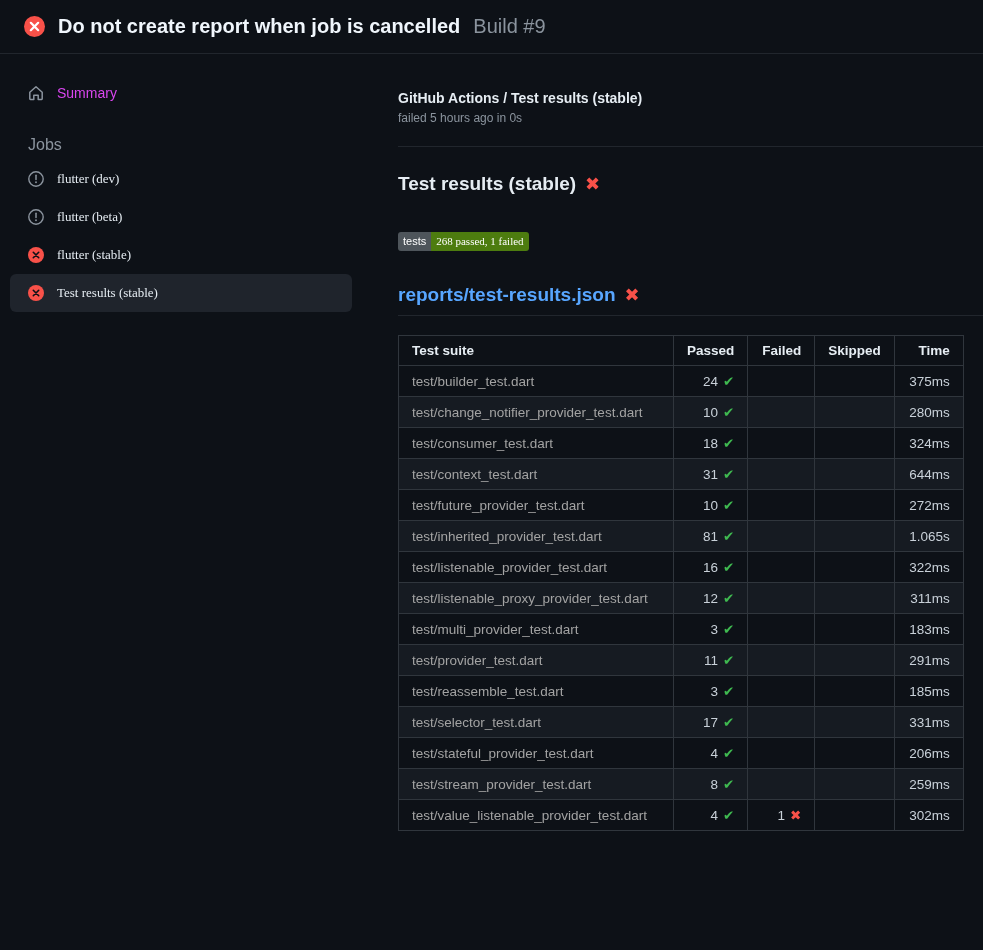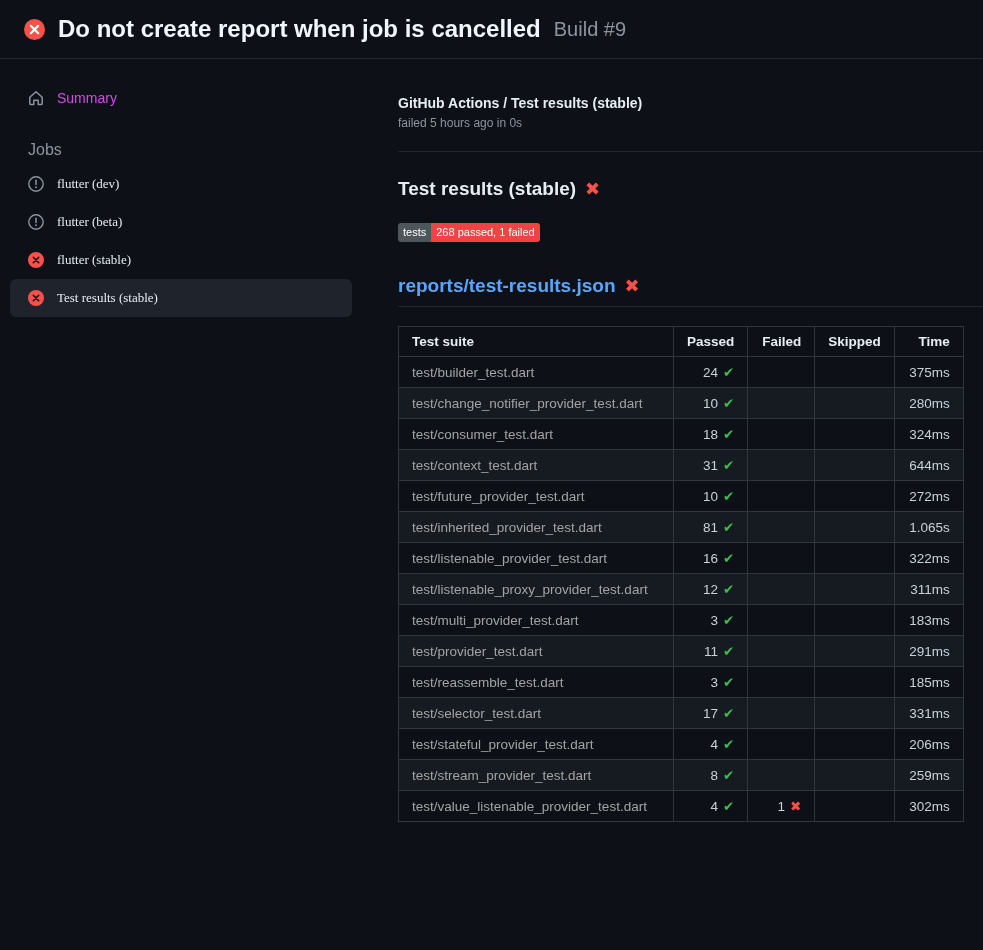--- a/index.html
+++ b/index.html
@@ -8,21 +8,21 @@
     width: 983px; height: 950px; overflow: hidden;
     background: #0d1117; color: #c9d1d9;
     font-family: "Liberation Sans", "DejaVu Sans", sans-serif;
     font-size: 14px;
   }
   
   .app-header {
     display: flex; align-items: center; gap: 13px;
     padding: 15px 24px; border-bottom: 1px solid #21262d;
   }
-  .app-header .title { font-size: 24px; font-weight: 700; color: #f0f6fc; white-space: nowrap; }
+  .app-header .title { font-size: 20px; font-weight: 700; color: #f0f6fc; white-space: nowrap; }
   .app-header .build { font-size: 20px; font-weight: 400; color: #8b949e; }
   .status-circle { display: inline-flex; flex-shrink: 0; }
   
   .layout { display: flex; align-items: flex-start; }
   .sidebar { width: 375px; flex-shrink: 0; padding: 22px 23px 22px 10px; }
   .summary-item {
     display: flex; align-items: center; gap: 13px;
     padding: 9px 18px; color: #d946ef; font-size: 14px; border-radius: 6px; cursor: pointer;
   }
   .jobs-label { margin: 18px 0 2px; padding: 8px 18px 4px; color: #8b949e; font-size: 16px; }
@@ -38,23 +38,23 @@
   .run-meta { font-size: 12px; color: #8b949e; margin-top: 5px; }
   .divider { border-bottom: 1px solid #21262d; margin-top: 21px; }
   .section-title {
     display: flex; align-items: center; gap: 9px;
     margin-top: 26px; font-size: 19px; font-weight: 700; color: #e6edf3;
   }
   .cross-lg {
     color: #f85149; font-size: 18px; font-weight: 700;
     font-family: "DejaVu Sans", sans-serif; line-height: 1;
   }
-  .badge { display: inline-flex; margin-top: 23px; border-radius: 3px; overflow: hidden; font-size: 11px; line-height: 1; }
+  .badge { display: inline-flex; margin-top: 37px; border-radius: 3px; overflow: hidden; font-size: 11px; line-height: 1; }
   .badge-label { background: #4e555b; color: #ffffff; padding: 4px 5px; }
-  .badge-value { background: #ef4444; color: #ffffff; padding: 4px 5px; }
+  .badge-value { background: #4d7c0f; color: #ffffff; padding: 4px 5px; font-family: Liberation Serif, serif; }
   .report-title {
     display: flex; align-items: center; gap: 9px;
     margin-top: 33px; padding-bottom: 9px; border-bottom: 1px solid #21262d;
     font-size: 19px; font-weight: 700;
   }
   .report-title a { color: #58a6ff; text-decoration: none; }
   .summary-line { margin-top: 21px; font-size: 14px; color: #c9d1d9; }
   .summary-line b { color: #e6edf3; font-weight: 700; }
   
   table.results { border-collapse: collapse; margin-top: 19px; table-layout: fixed; }

